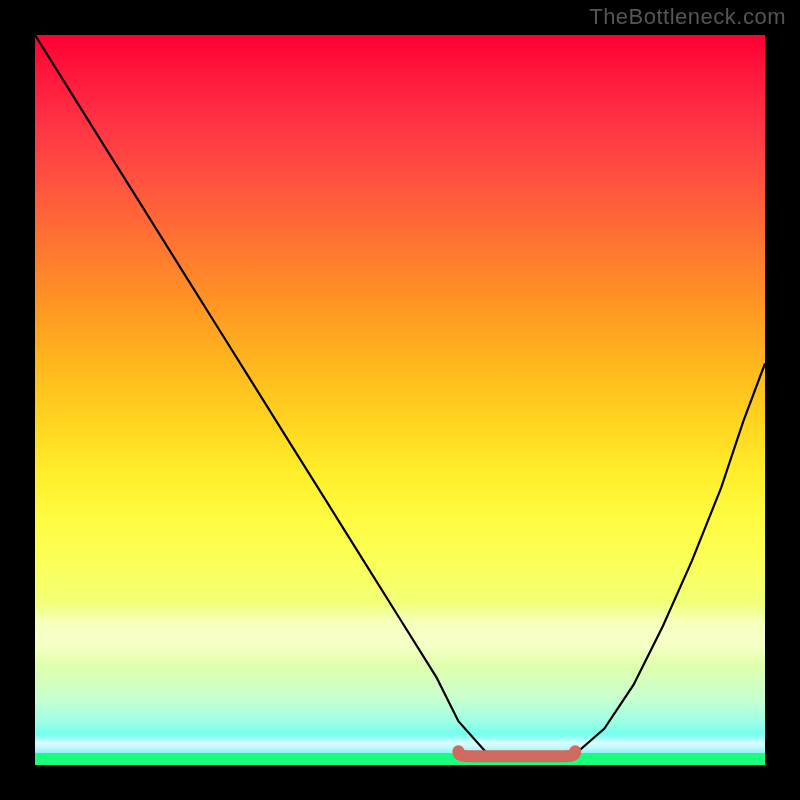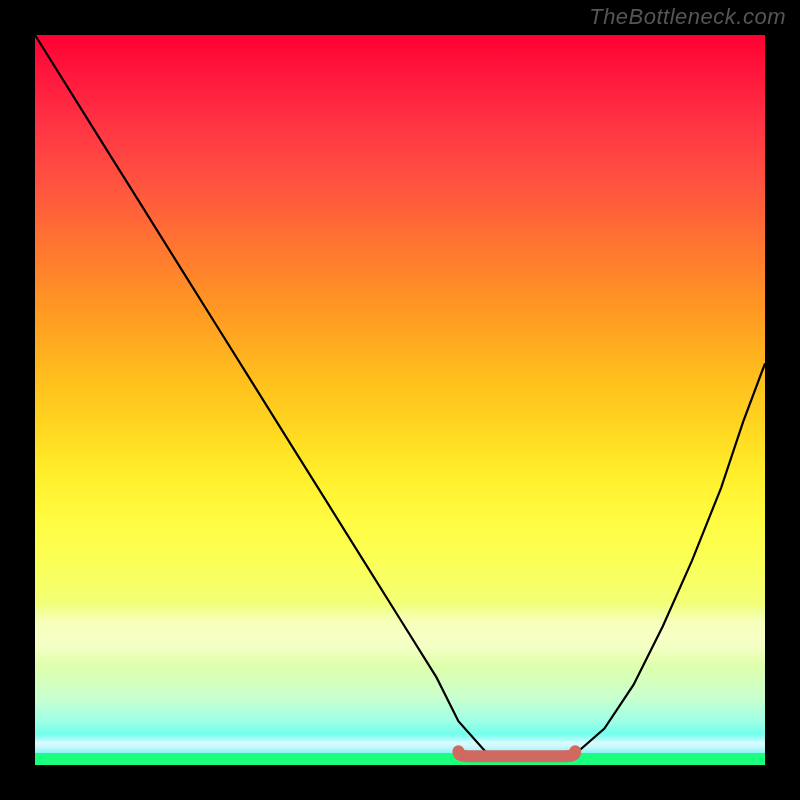--- a/index.html
+++ b/index.html
@@ -8,21 +8,20 @@
     width: 800px;
     height: 800px;
     background: #000;
     overflow: hidden;
     font-family: Arial, Helvetica, sans-serif;
   }
   .frame {
     position: relative;
     width: 800px;
     height: 800px;
-    font-style: italic;
   }
   .watermark {
     position: absolute;
     top: 4px;
     right: 14px;
     color: #555;
     font-size: 22px;
     letter-spacing: 0.5px;
     z-index: 5;
   }

